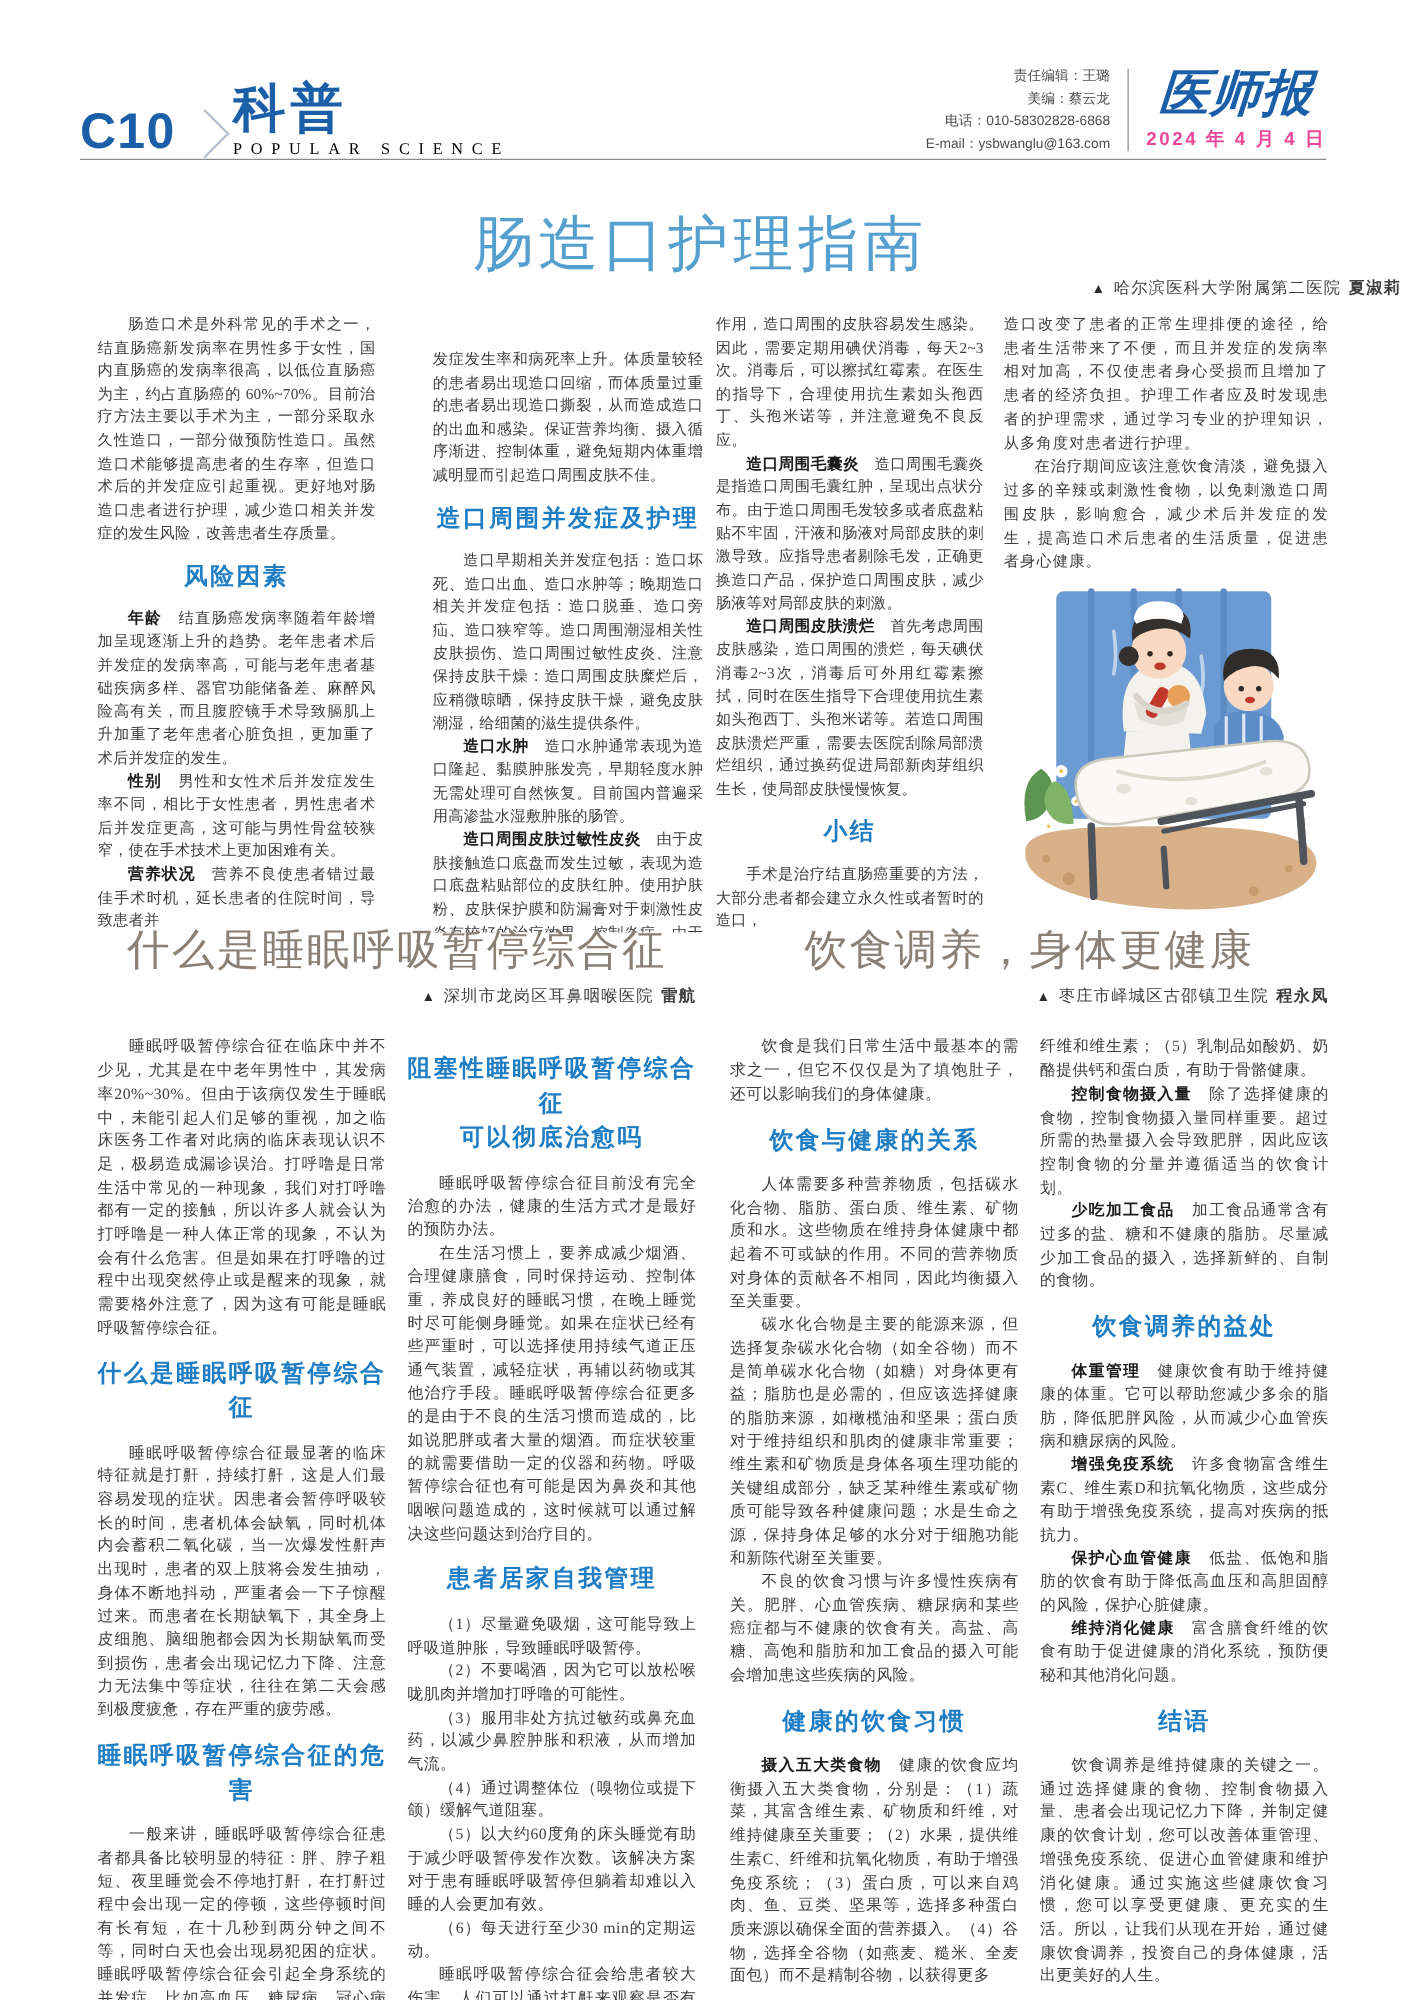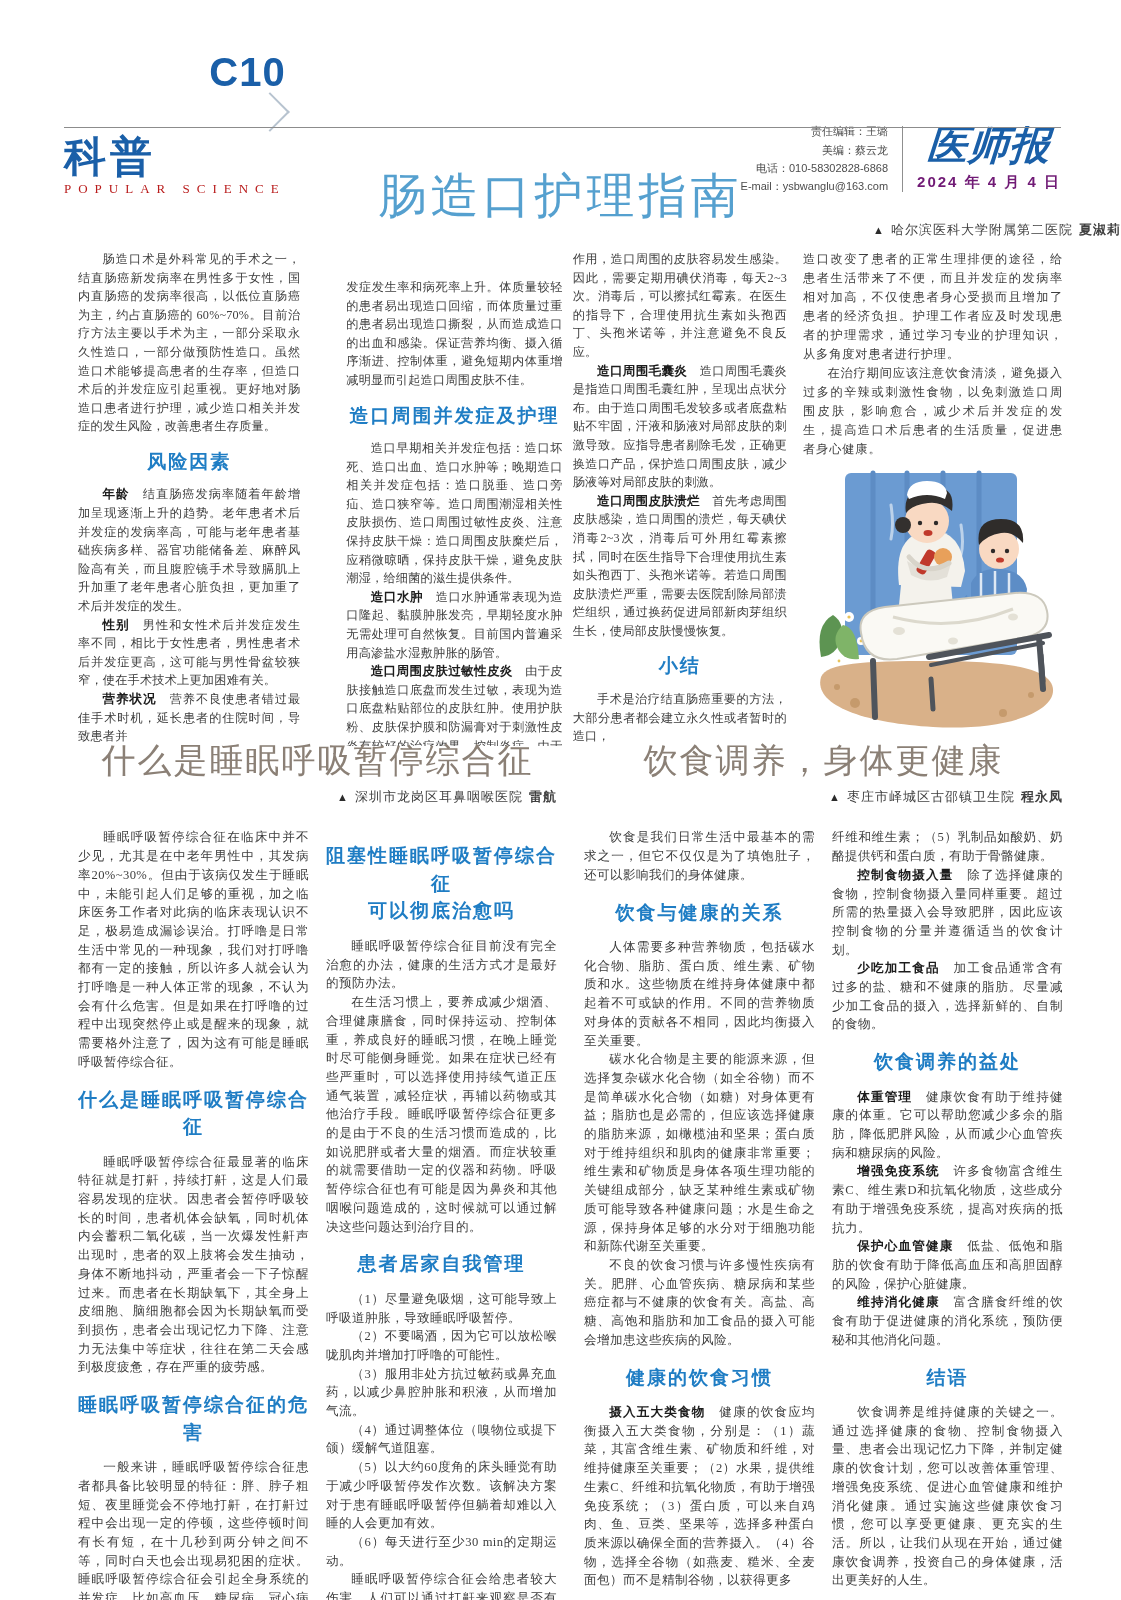--- a/index.html
+++ b/index.html
@@ -7,54 +7,54 @@
     width:1121px;height:1600px;margin:0 auto;background:#ffffff;
     position:relative;overflow:hidden;
     font-family:"Liberation Serif","DejaVu Serif",serif;
     color:#3d3d3d;
   }
   
   .header{
     position:absolute;top:52px;left:64px;right:60px;
     display:flex;justify-content:space-between;align-items:flex-end;
   }
-  .header-left{display:flex;align-items:flex-end;gap:6px;flex-direction:column;}
+  .header-left{display:flex;align-items:flex-end;gap:6px;}
   .page-code{
     font-family:"Liberation Sans",sans-serif;font-weight:bold;
     font-size:40px;color:#1a5fa8;line-height:1;letter-spacing:1px;
   }
   .chevron{
     width:26px;height:26px;margin:0 2px 4px 4px;
     border-top:2px solid #b7c3cf;border-right:2px solid #b7c3cf;
     transform:rotate(45deg);
   }
   .section-name{display:flex;flex-direction:column;line-height:1;}
   .section-cn{
     font-family:"Liberation Sans",sans-serif;font-weight:900;
     font-size:42px;color:#1a5fa8;letter-spacing:4px;
   }
   .section-en{
-    font-family:"Liberation Serif",serif;font-size:13px;color:#b91c1c;
+    font-family:"Liberation Serif",serif;font-size:13px;color:#000000;
     letter-spacing:7px;margin-top:4px;
   }
   .header-right{display:flex;align-items:center;gap:14px;}
   .contact{
     text-align:right;font-family:"Liberation Sans",sans-serif;
     font-size:11px;color:#4c4c4c;line-height:1.65;
   }
   .vdiv{width:1px;height:66px;background:#8f8f8f;}
   .masthead-block{text-align:center;}
   .masthead{
     font-family:"Liberation Serif",serif;font-weight:bold;font-style:italic;
     font-size:40px;color:#1a5fa8;line-height:1;letter-spacing:1px;
     transform:skewX(-4deg);
   }
   .date{
     font-family:"Liberation Sans",sans-serif;font-weight:bold;
-    font-size:15px;color:#701a75;letter-spacing:2px;margin-top:7px;
+    font-size:15px;color:#ec4899;letter-spacing:2px;margin-top:7px;
   }
   .header-rule{
     position:absolute;top:127px;left:64px;right:60px;height:1px;background:#8c8c8c;
   }
   
   .main-title{
     position:absolute;top:172px;left:0;width:100%;text-align:center;
     font-family:"Liberation Sans","DejaVu Sans",sans-serif;font-weight:300;
     font-size:48px;color:#55a0cf;letter-spacing:4px;line-height:1;
   }

